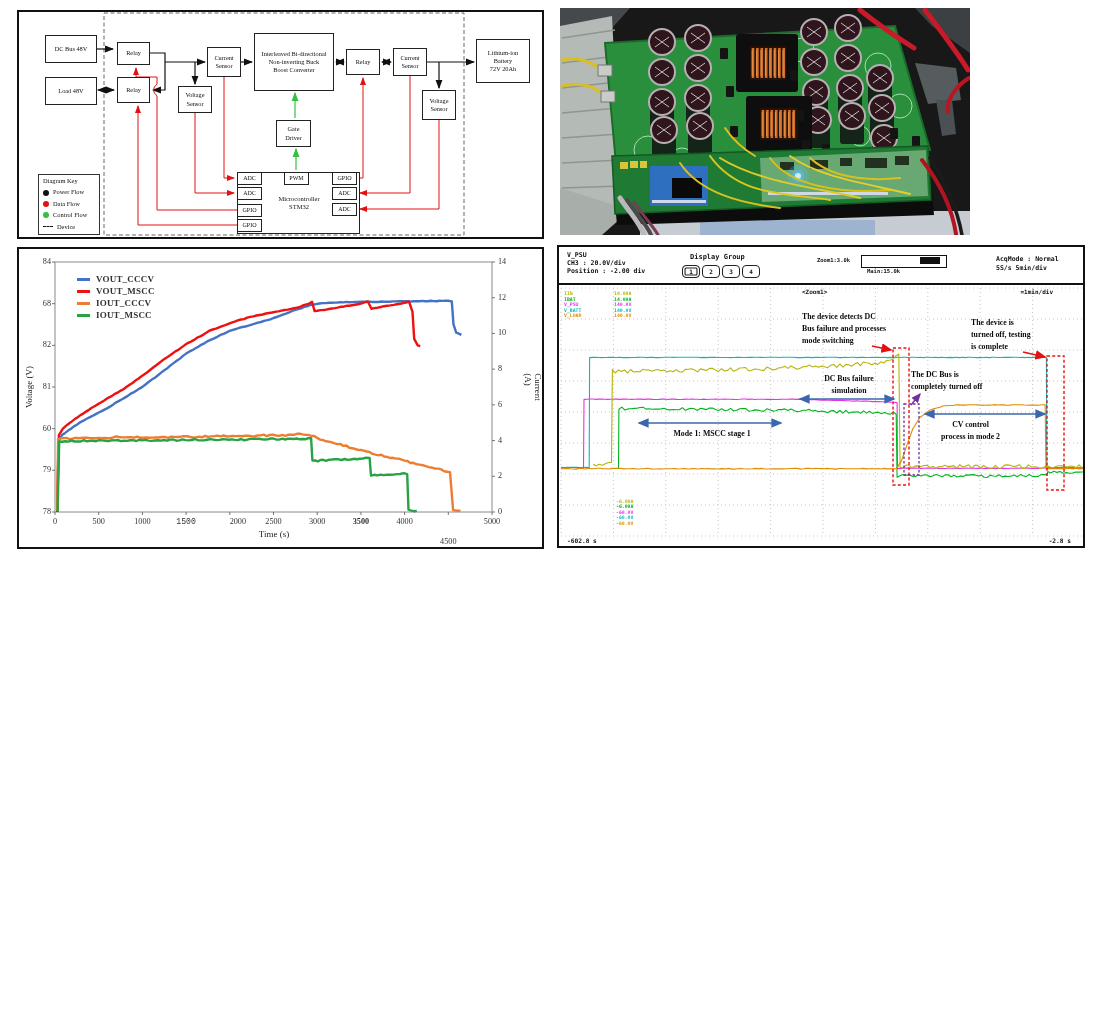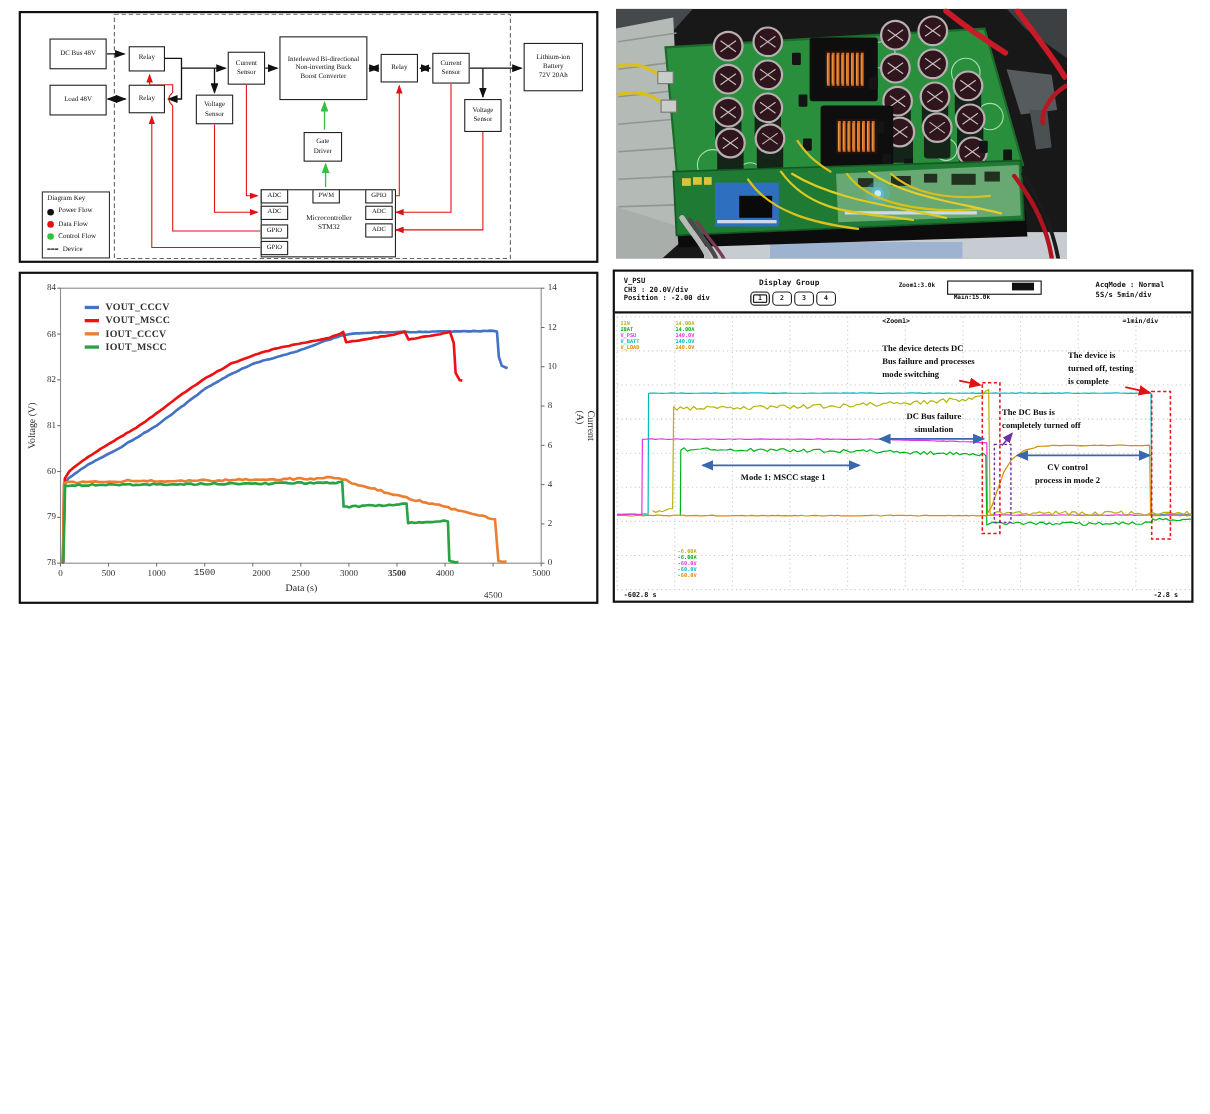--- a/index.html
+++ b/index.html
@@ -412,21 +412,21 @@
         <div class="ticklab" style="left: 199px; top: 268px; width: 28px; text-align: right;">2000</div>
         <div class="ticklab" style="left: 240.5px; top: 268px; width: 28px; text-align: center;">2500</div>
         <div class="ticklab" style="left: 284.2px; top: 268px; width: 28px; text-align: center;">3000</div>
         <div class="ticklab" style="left: 327.9px; top: 268px; width: 28px; text-align: center; font-weight: bold;">3500</div>
         <div class="ticklab" style="left: 371.6px; top: 268px; width: 28px; text-align: center;">4000</div>
         <div class="ticklab" style="left: 415.3px; top: 268px; width: 28px; text-align: center; margin-top: 20px;">4500</div>
         <div class="ticklab" style="left: 459px; top: 268px; width: 28px; text-align: center;">5000</div>
       </div>
     <div class="axtitle" style="left:10px;top:138px;transform:translate(-50%,-50%) rotate(-90deg)">Voltage (V)</div>
     <div class="axtitle" style="left:514px;top:138px;transform:translate(-50%,-50%) rotate(90deg)">Current (A)</div>
-    <div class="axtitle" style="left:255px;top:280px;transform:translateX(-50%)">Data (s)</div>
+    <div class="axtitle" style="left:255px;top:280px;transform:translateX(-50%)">Time (s)</div>
     <div id="chart-legend">
         <div class="legrow">
           <span class="legmark" style="background: rgb(68, 114, 196);"></span>
           <span class="leglab">VOUT_CCCV</span>
         </div>
         <div class="legrow">
           <span class="legmark" style="background: rgb(238, 17, 17);"></span>
           <span class="leglab">VOUT_MSCC</span>
         </div>
         <div class="legrow">

